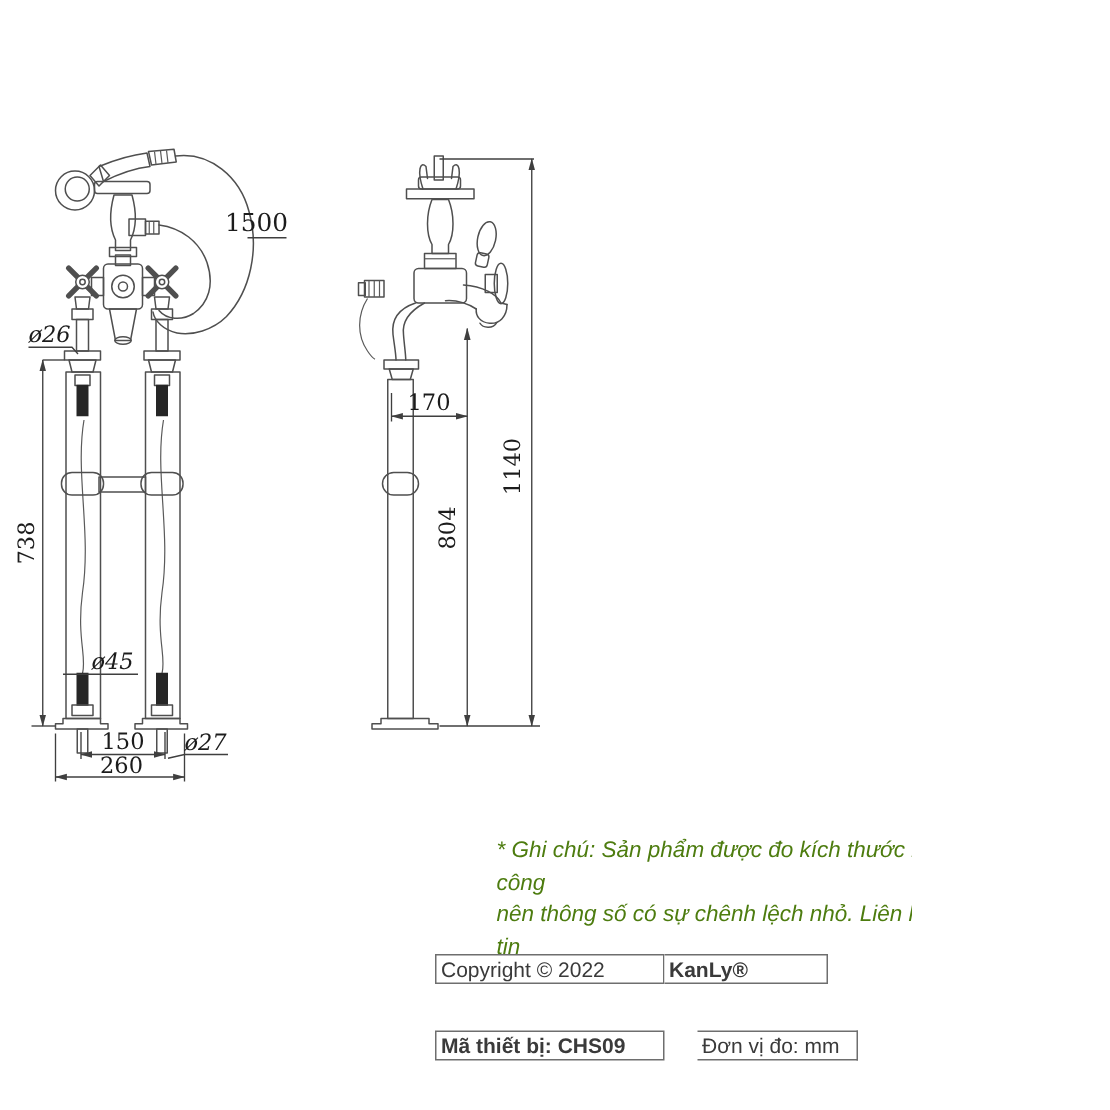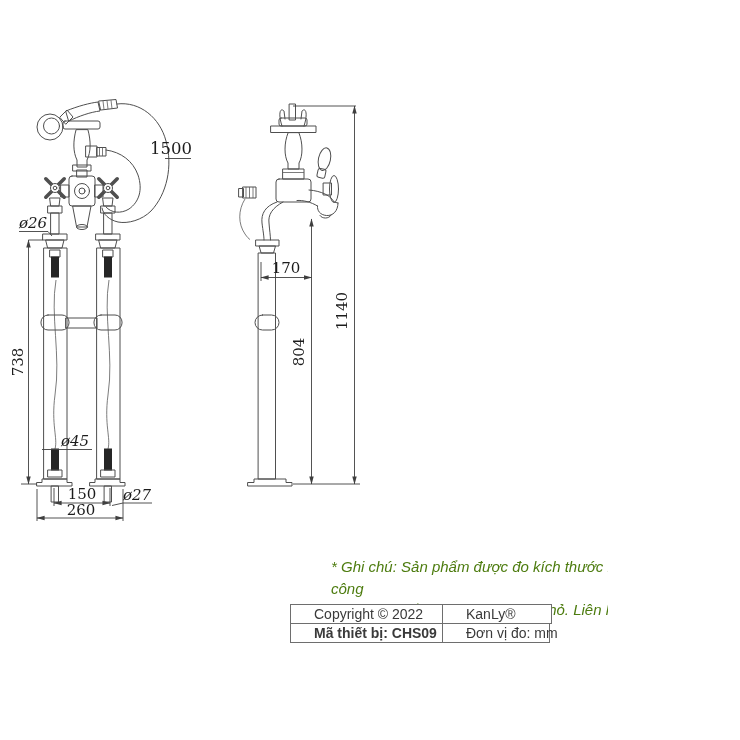--- a/index.html
+++ b/index.html
@@ -12,25 +12,25 @@
   svg .dark{fill:#262626;stroke:#262626;}
   svg .wfill{fill:#ffffff;stroke:#4f4f4f;stroke-width:1;}
   svg text.dimtxt{fill:#1c1c1c;font-family:"DejaVu Serif","Liberation Serif",serif;
         font-size:15px;}
   svg text.big{font-size:16.5px;}
   .note{position:absolute;left:300px;top:556px;width:452px;
         font-style:italic;font-size:15px;line-height:21.5px;color:#4d7c0f;margin-left:31px;}
   .itable{position:absolute;left:290px;top:604px;font-size:14px;color:#3a3a3a;}
   .trow{display:flex;}
   .cell{box-sizing:border-box;height:20px;display:flex;align-items:center;
-        padding-left:23px;border:1px solid #6e6e6e;background:#fff;white-space:nowrap;}
+        padding-left:3px;border:1px solid #6e6e6e;background:#fff;white-space:nowrap;margin-top:32px;}
   .trow .cell + .cell{border-left:none;}
-  .trow2{margin-top:-1px;}
+  .trow2{margin-top:-1px;gap:22px;}
   .c-copy{width:153px;}
-  .c-brand{width:109px;}
+  .c-brand{width:109px;font-weight:bold;}
   .c-model{width:153px;font-weight:bold;}
   .c-unit{width:107px;text-align:center;}
   .c-mat{width:178px;}
 </style>
 </head>
 <body>
 
 <div id="stage">
 
 <svg width="740" height="740" viewBox="0 0 740 740" xmlns="http://www.w3.org/2000/svg">

